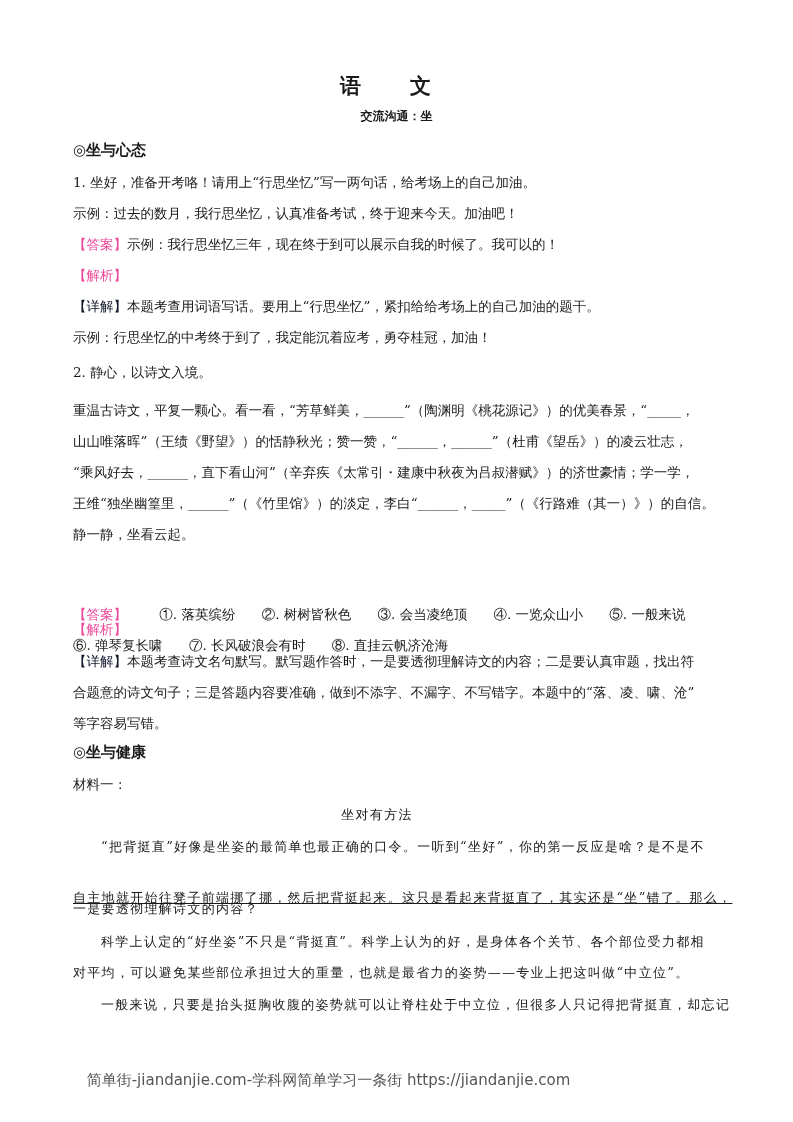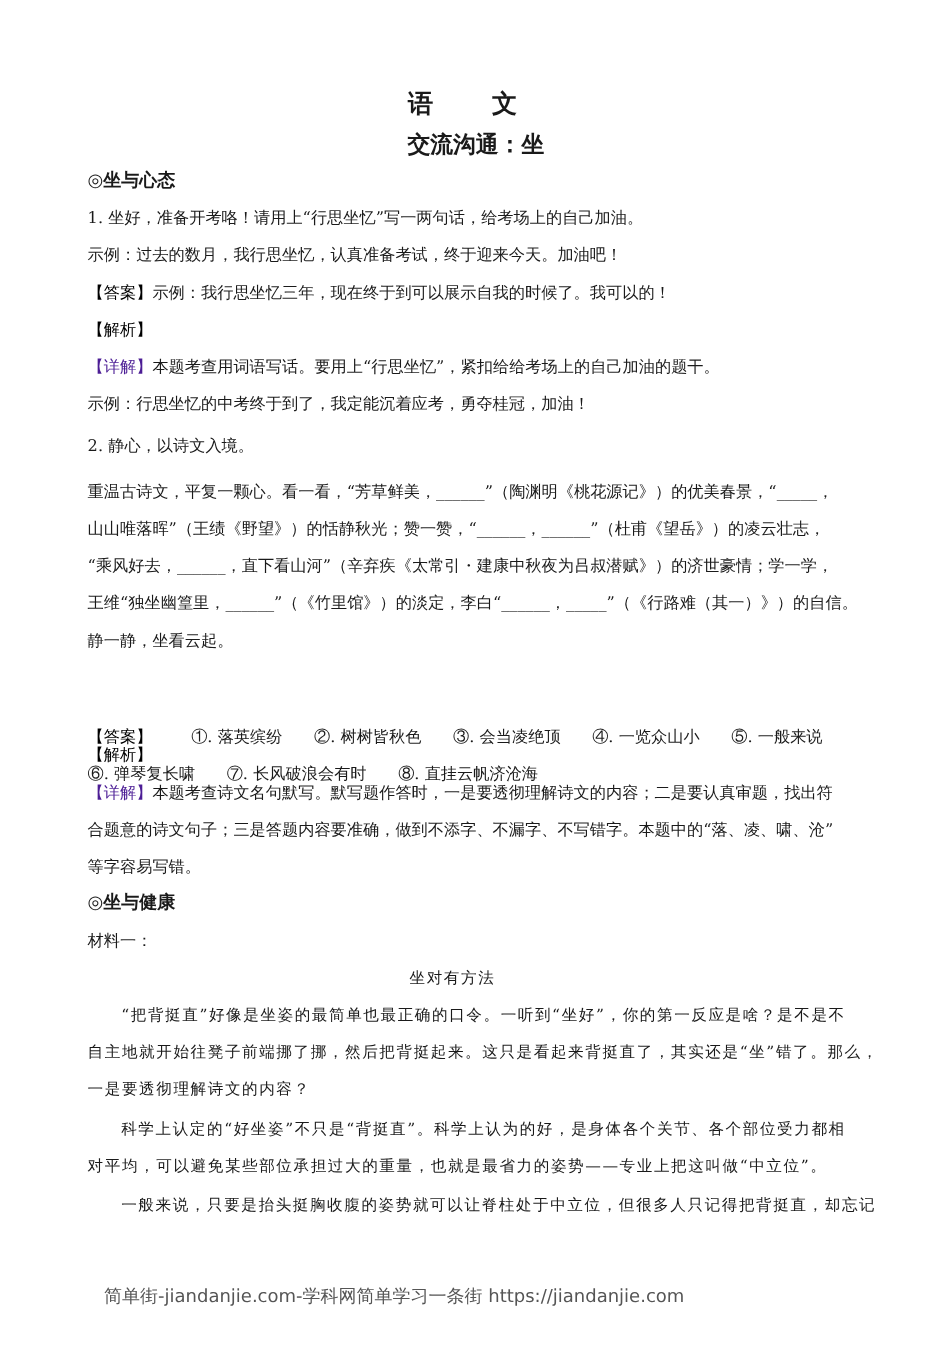--- a/index.html
+++ b/index.html
@@ -2,26 +2,26 @@
 <html><head>
 <meta charset="utf-8">
 <style>
   html, body { margin: 0; padding: 0; background: #ffffff; }
   body { width: 793px; height: 1122px; position: relative; overflow: hidden;
          font-family: "DejaVu Serif", "Liberation Serif", serif; color: #1a1a1a; }
   .page { position: absolute; left: 0; top: 0; width: 793px; height: 1122px; }
   .title { position: absolute; top: 72px; left: 0; width: 785px; text-align: center;
            font-size: 21px; font-weight: bold; letter-spacing: 14px; }
   .subtitle { position: absolute; top: 108px; left: 0; width: 793px; text-align: center;
-              font-size: 19px; font-weight: bold; font-family: "DejaVu Sans", sans-serif; }
+              font-size: 12px; font-weight: bold; font-family: "DejaVu Sans", sans-serif; }
   .line { position: absolute; left: 73px; font-size: 13.5px; white-space: nowrap; line-height: 20px; }
   .section { position: absolute; left: 73px; font-size: 15px; font-weight: bold;
              font-family: "DejaVu Sans", sans-serif; }
-  .tag { color: #000000; }
-  .tag-dark { color: #4c1d95; }
+  .tag { color: #ec4899; }
+  .tag-dark { color: #0f172a; }
   .ans-item { display: inline-block; margin-right: 22px; margin-top: 48px; }
   .center { position: absolute; left: 0; width: 754px; text-align: center; font-size: 13px; }
   .material { font-size: 13px; letter-spacing: 1.3px; }
   .footer { position: absolute; top: 1071px; left: 0; width: 657px; text-align: center;
             font-size: 15px; color: #555; font-family: "DejaVu Sans", sans-serif; }
 </style>
 </head>
 <body>
 
 <div class="page">
@@ -72,20 +72,20 @@
     <span class="tag-dark">【详解】</span><span>本题考查诗文名句默写。默写题作答时，一是要透彻理解诗文的内容；二是要认真审题，找出符</span>
   </div>
   <div class="line" style="top:682px;">合题意的诗文句子；三是答题内容要准确，做到不添字、不漏字、不写错字。本题中的“落、凌、啸、沧”</div>
   <div class="line" style="top:713px;">等字容易写错。</div>
 
   <div class="section" style="top:743px;">◎坐与健康</div>
   <div class="line" style="top:774px;">材料一：</div>
   <div class="center material" style="top:806px;">坐对有方法</div>
 
   <div class="line material" style="top:837px; left:101px;">“把背挺直”好像是坐姿的最简单也最正确的口令。一听到“坐好”，你的第一反应是啥？是不是不</div>
-  <div class="line material" style="top:868px;">自主地就开始往凳子前端挪了挪，然后把背挺起来。这只是看起来背挺直了，其实还是“坐”错了。那么，</div>
+  <div class="line material" style="top:888px;text-decoration:underline;">自主地就开始往凳子前端挪了挪，然后把背挺起来。这只是看起来背挺直了，其实还是“坐”错了。那么，</div>
   <div class="line material" style="top:899px;">一是要透彻理解诗文的内容？</div>
   <div class="line material" style="top:932px; left:101px;">科学上认定的“好坐姿”不只是“背挺直”。科学上认为的好，是身体各个关节、各个部位受力都相</div>
   <div class="line material" style="top:995px; left:101px;">一般来说，只要是抬头挺胸收腹的姿势就可以让脊柱处于中立位，但很多人只记得把背挺直，却忘记</div>
   <div class="line material" style="top:963px;">对平均，可以避免某些部位承担过大的重量，也就是最省力的姿势——专业上把这叫做“中立位”。</div>
 
   <div class="footer">简单街-jiandanjie.com-学科网简单学习一条街 https://jiandanjie.com</div>
 </div>
 
 </body></html>

